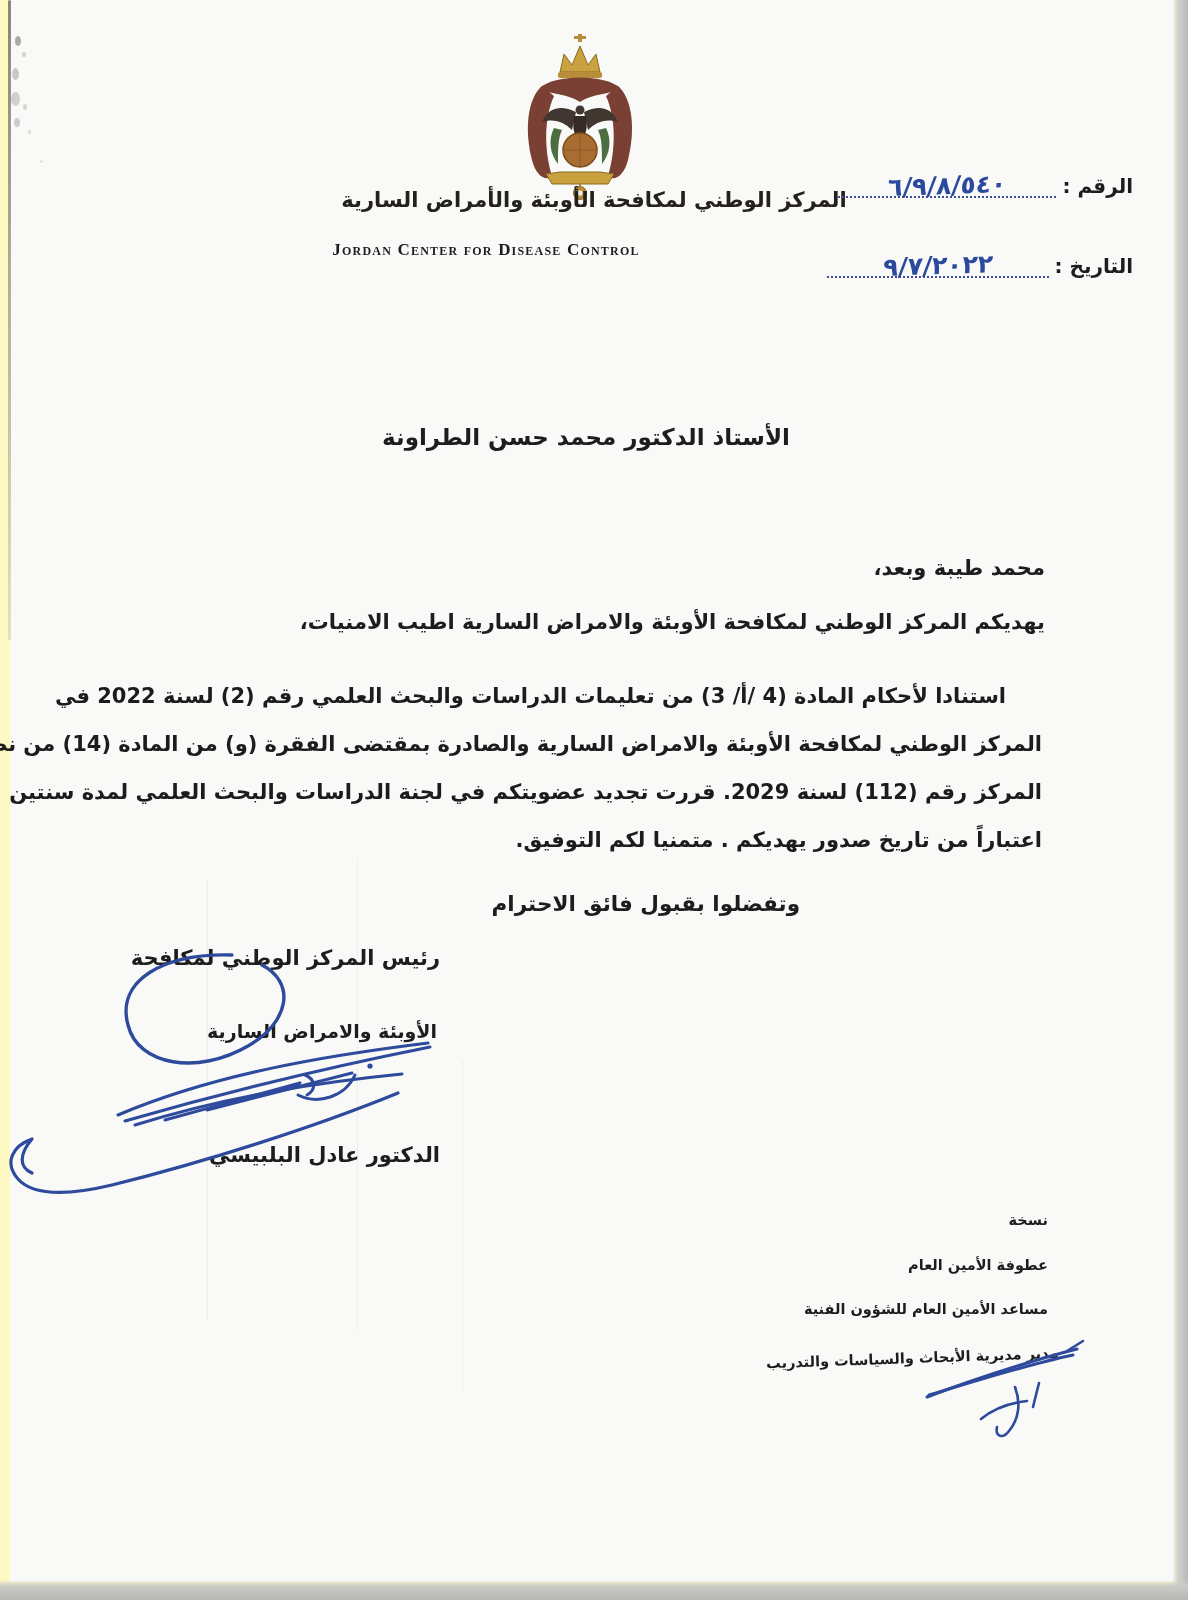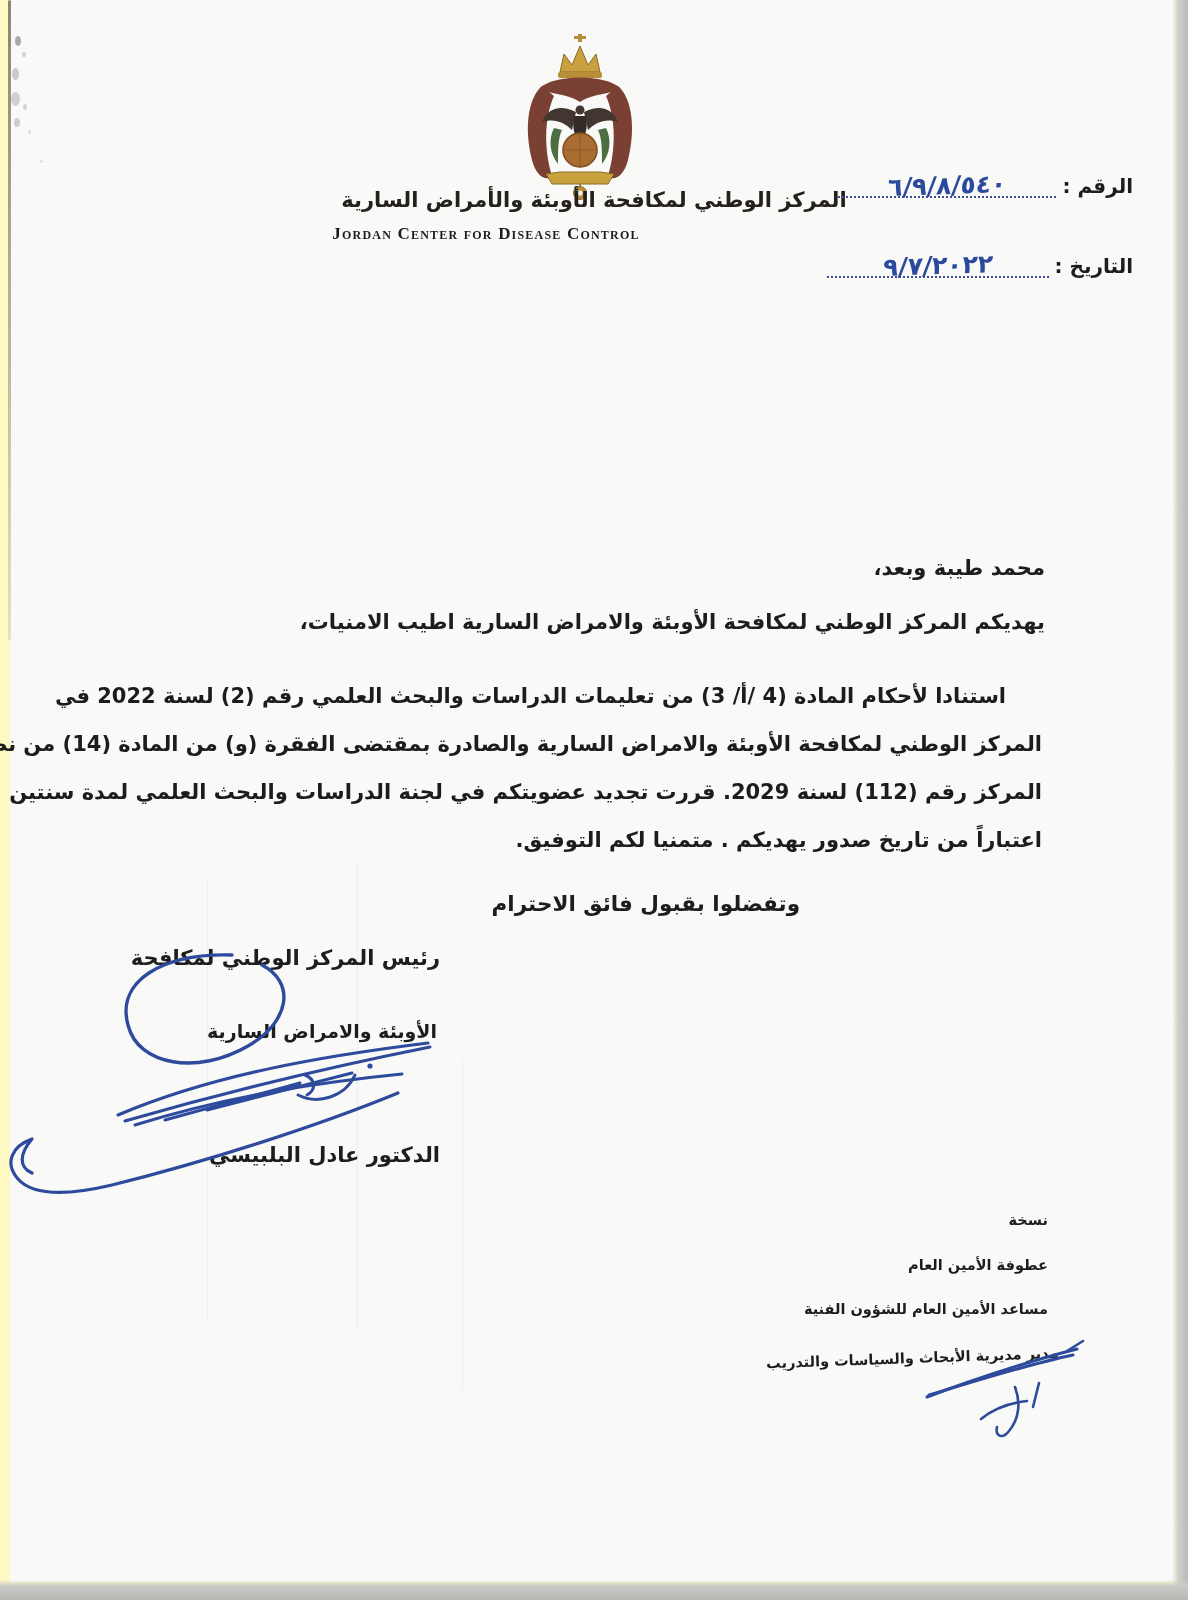--- a/index.html
+++ b/index.html
@@ -16,21 +16,21 @@
   
   .edge-left-line{position:absolute;left:8px;top:0;width:3px;height:640px;background:linear-gradient(180deg,rgba(40,40,40,.55),rgba(90,90,90,.15));border-radius:2px;}
   .edge-right-shade{position:absolute;right:0;top:0;width:16px;height:100%;background:linear-gradient(270deg,#b9b9b6,#cfcfcc 60%,rgba(207,207,204,0));}
   .edge-bottom-shade{position:absolute;left:0;bottom:0;width:100%;height:20px;background:linear-gradient(0deg,#b5b5b2,#cacac7 70%,rgba(202,202,199,0));}
   .speck{position:absolute;background:rgba(70,70,72,.45);border-radius:50%;}
   .crease{position:absolute;width:1px;background:rgba(0,0,0,.045);}
   .txt{position:absolute;direction:rtl;color:#1d1d1d;white-space:nowrap;}
   .bold{font-weight:bold;}
   
   .org-ar{left:0;width:1188px;top:188px;text-align:center;font-size:21px;font-weight:bold;letter-spacing:-.5px;color:#24201e;}
-  .org-en{position:absolute;left:0;width:972px;top:224px;text-align:center;
+  .org-en{position:absolute;left:0;width:972px;top:240px;text-align:center;
     font-family:"Liberation Serif",serif;font-variant:small-caps;font-size:17px;
     letter-spacing:1.2px;color:#1c1c1c;font-weight:bold;direction:ltr;}
   .meta-row{position:absolute;display:flex;direction:rtl;align-items:flex-end;}
   .meta-label{font-size:20px;font-weight:600;color:#1d1d1d;white-space:nowrap;text-align:right;}
   .meta-line{position:relative;display:inline-block;border-bottom:2.5px dotted #3d4f92;margin-right:6px;}
   .meta-value{position:absolute;left:0;right:0;bottom:-4px;text-align:center;
     color:#2b4a9d;font-size:25px;font-weight:600;letter-spacing:3px;
     transform:rotate(-2deg) skewX(-6deg);white-space:nowrap;}
   
   .par{position:absolute;left:128px;width:914px;direction:rtl;font-weight:bold;
@@ -103,20 +103,21 @@
     </span>
   </div>
 
   <div class="meta-row" style="top:248px;right:55px">
     <span class="meta-label">التاريخ :</span>
     <span class="meta-line" style="width:222px;height:28px">
       <span class="meta-value">٩/٧/٢٠٢٢</span>
     </span>
   </div>
 
+  <div class="txt bold" style="top:424px;right:398px;font-size:23px">الأستاذ الدكتور محمد حسن الطراونة</div>
   <div class="txt bold" style="top:556px;right:143px;font-size:21px">محمد طيبة وبعد،</div>
   <div class="txt bold" style="top:610px;right:143px;font-size:21px">يهديكم المركز الوطني لمكافحة الأوبئة والامراض السارية اطيب الامنيات،</div>
 
   <div class="par" style="top:672px">
     <div class="par-line first">استنادا لأحكام المادة (4 /أ/ 3) من تعليمات الدراسات والبحث العلمي رقم (2) لسنة 2022 في</div>
     <div class="par-line">المركز الوطني لمكافحة الأوبئة والامراض السارية والصادرة بمقتضى الفقرة (و) من المادة (14) من نظام</div>
     <div class="par-line">المركز رقم (112) لسنة 2029. قررت تجديد عضويتكم في لجنة الدراسات والبحث العلمي لمدة سنتين</div>
     <div class="par-line last">اعتباراً من تاريخ صدور يهديكم . متمنيا لكم التوفيق.</div>
   </div>
 

